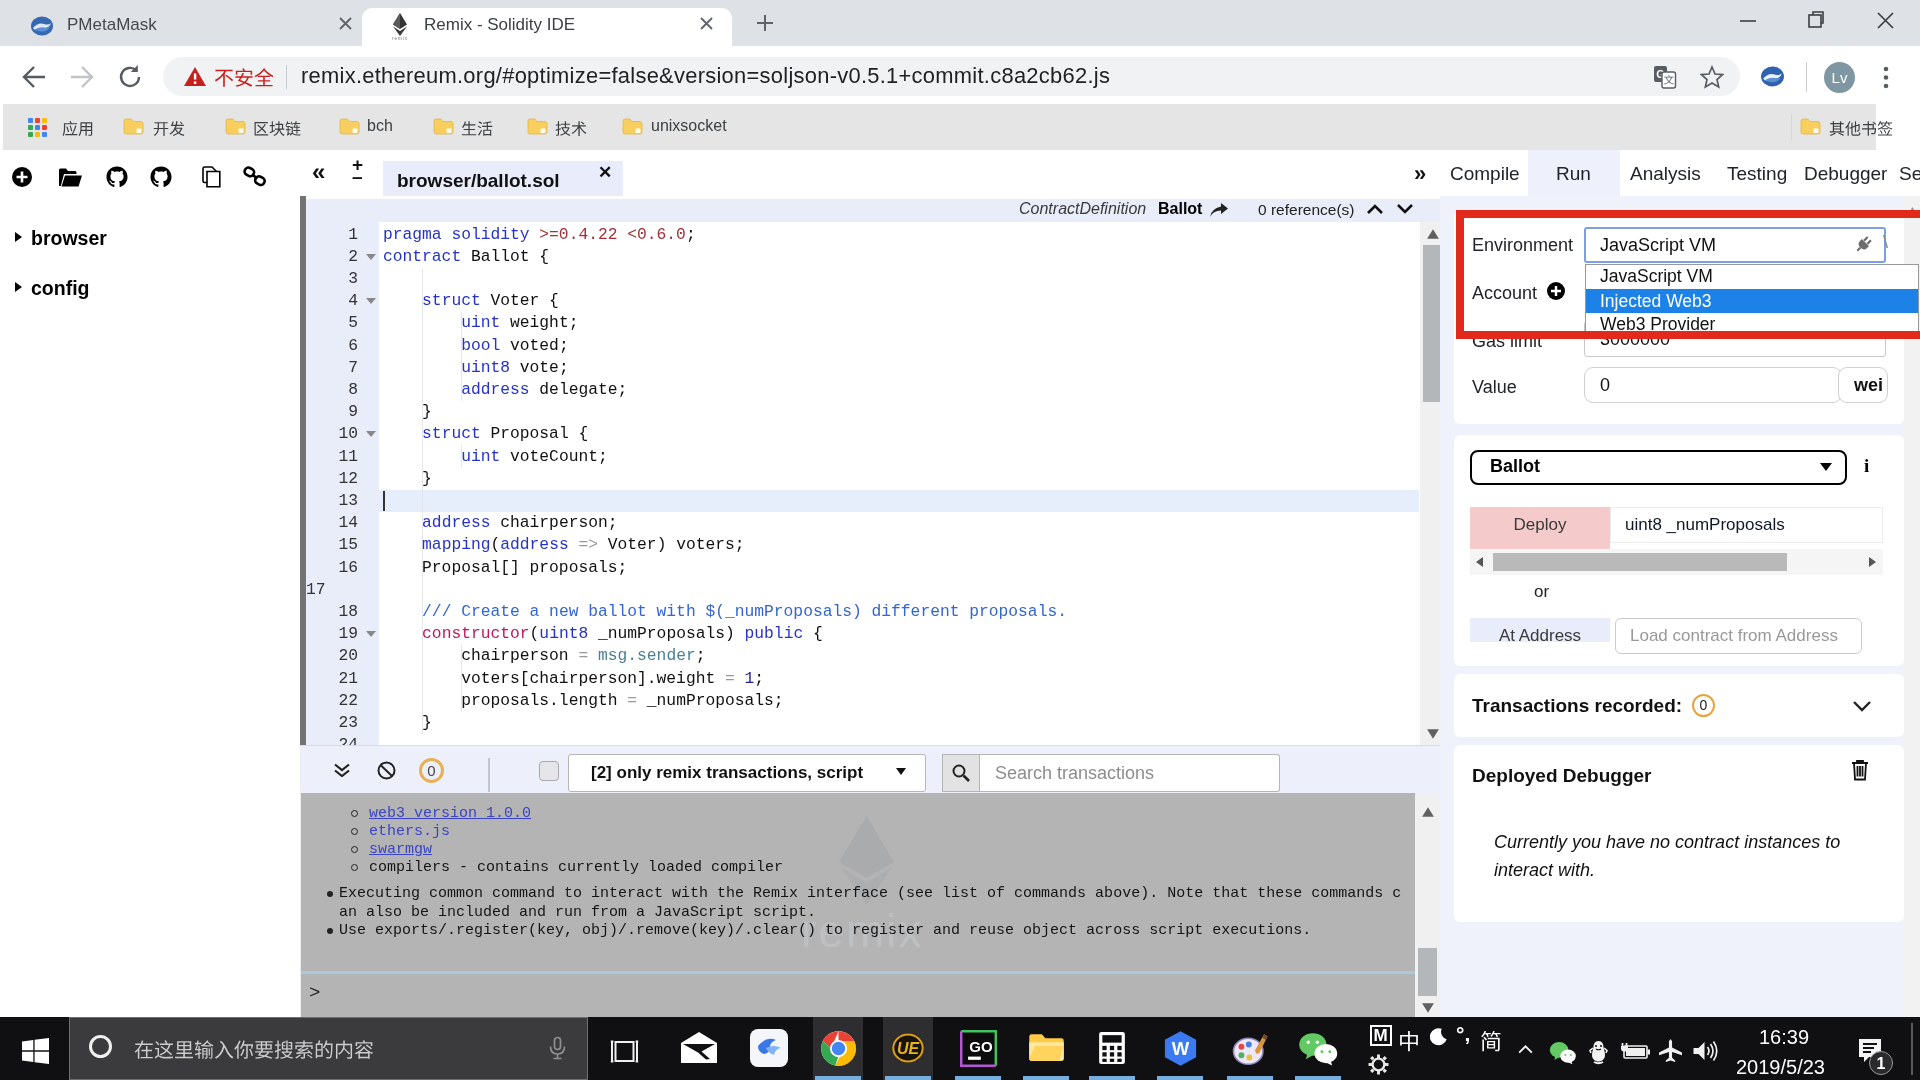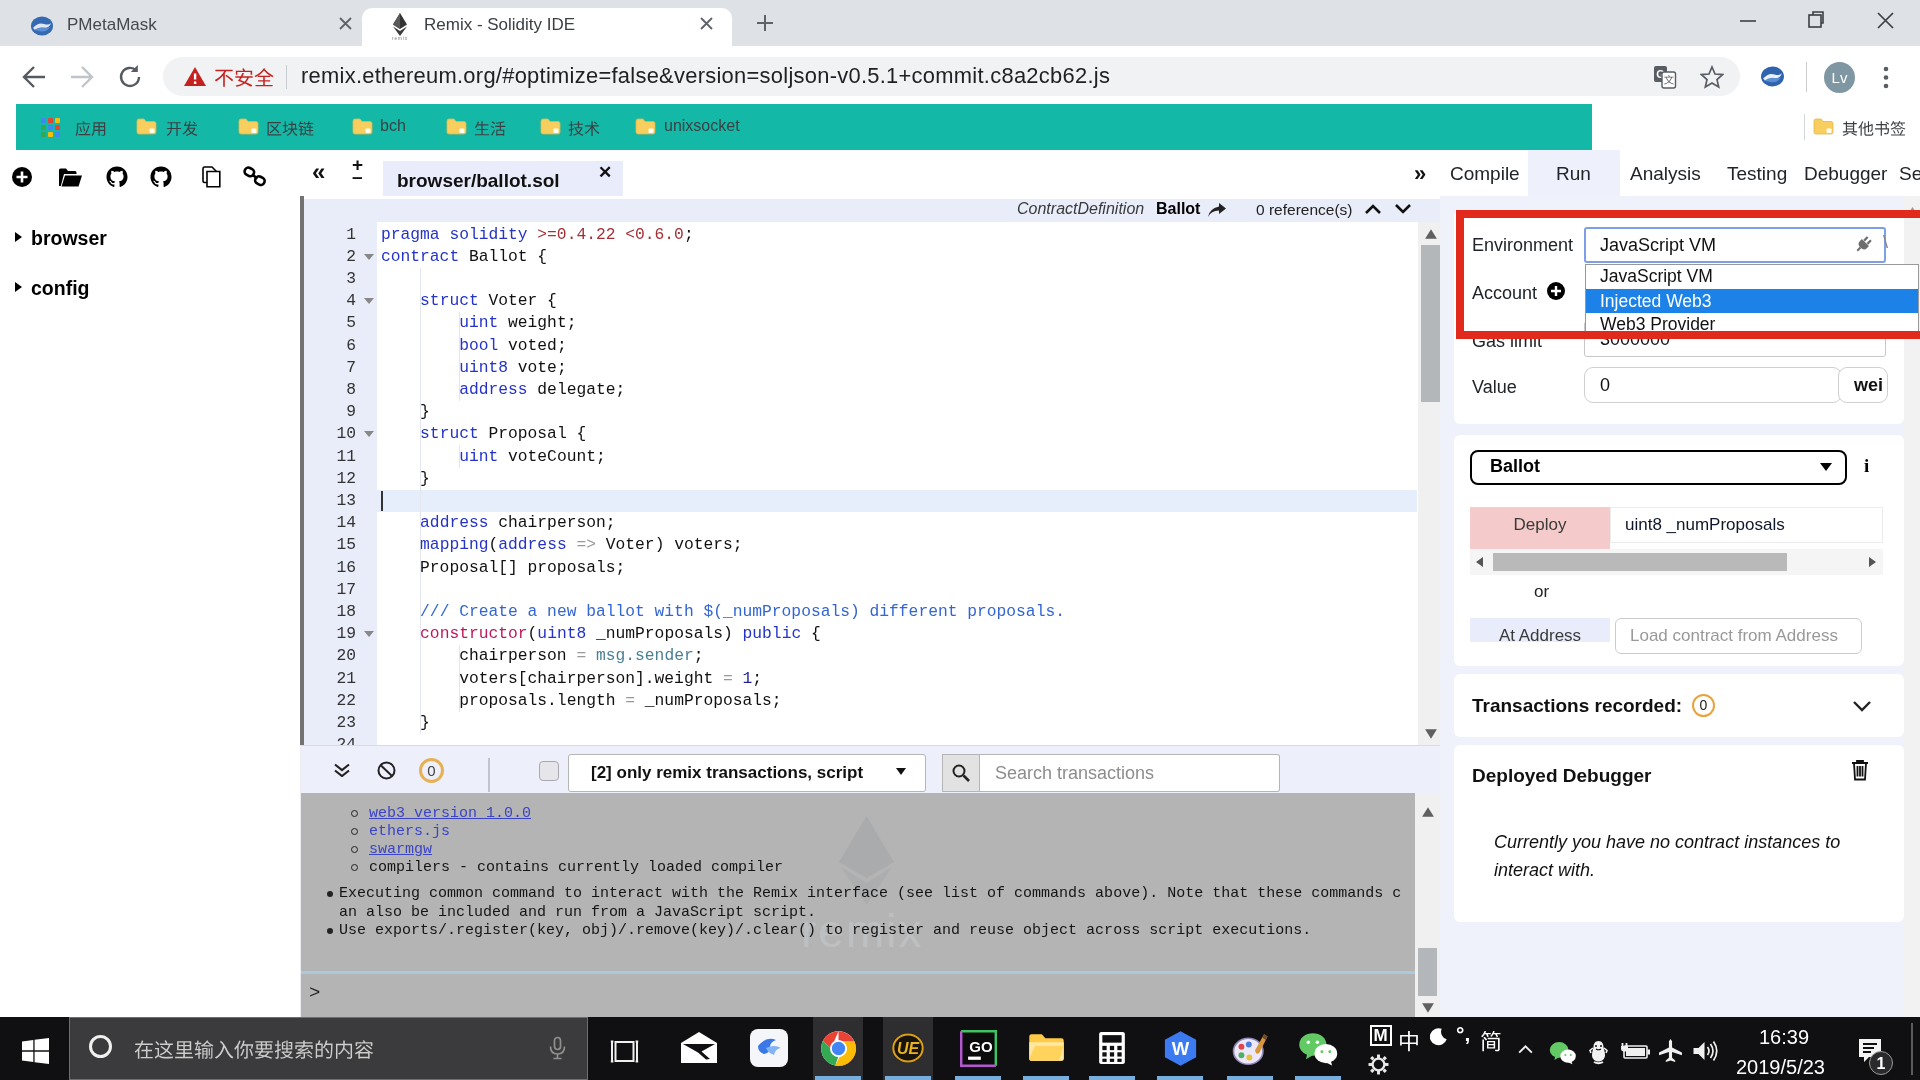--- a/index.html
+++ b/index.html
@@ -85,21 +85,21 @@
       <path d="M4 14 Q10 10 16 12 L20 11 Q16 17 9 15 Z" fill="#5b8fd4"></path>
     </svg>
 <div class="a" style="left:1806px;top:16px;width:1px;height:30px;background:#caccd0"></div>
 <div class="a" style="left:1824px;top:16px;width:31px;height:31px;border-radius:50%;background:#7e97a2;color:#fff;font-size:15px;text-align:center;line-height:31px">Lv</div>
 <svg class="a" style="left:1880px;top:19px" width="12" height="25" viewBox="0 0 12 25">
       <circle cx="6" cy="4" r="2.3" fill="#575d62"></circle>
       <circle cx="6" cy="12.5" r="2.3" fill="#575d62"></circle>
       <circle cx="6" cy="21" r="2.3" fill="#575d62"></circle>
     </svg>
 </div>
-<div class="a" style="left:16px;top:104px;width:1576px;height:46px;background:#14b8a6">
+<div class="a" style="left:3px;top:104px;width:1873px;height:46px;background:#e5e5e5">
 <svg class="a" style="left:25px;top:14px" width="19" height="19" viewBox="0 0 19 19">
       <rect x="0" y="0" width="5" height="5" rx="1" fill="#4285f4"></rect>
       <rect x="7" y="0" width="5" height="5" rx="1" fill="#ea4335"></rect>
       <rect x="14" y="0" width="5" height="5" rx="1" fill="#fbbc04"></rect>
       <rect x="0" y="7" width="5" height="5" rx="1" fill="#34a853"></rect>
       <rect x="7" y="7" width="5" height="5" rx="1" fill="#4285f4"></rect>
       <rect x="14" y="7" width="5" height="5" rx="1" fill="#ea4335"></rect>
       <rect x="0" y="14" width="5" height="5" rx="1" fill="#34a853"></rect>
       <rect x="7" y="14" width="5" height="5" rx="1" fill="#fbbc04"></rect>
       <rect x="14" y="14" width="5" height="5" rx="1" fill="#4285f4"></rect>
@@ -215,21 +215,21 @@
 <div class="a" style="left:1727px;top:13px;font-size:19px;color:#212529">Testing</div>
 <div class="a" style="left:1804px;top:13px;font-size:19px;color:#212529">Debugger</div>
 <div class="a" style="left:1899px;top:13px;font-size:19px;color:#212529">Se</div>
 </div>
 <div class="a" style="left:0;top:196px;width:300px;height:821px;background:#fff">
 <div class="a" style="left:15px;top:36px;width:0;height:0;border-left:7px solid #000;border-top:5px solid transparent;border-bottom:5px solid transparent"></div>
 <div class="a" style="left:31px;top:31px;font-size:19.5px;font-weight:bold;color:#000">browser</div>
 <div class="a" style="left:15px;top:86px;width:0;height:0;border-left:7px solid #000;border-top:5px solid transparent;border-bottom:5px solid transparent"></div>
 <div class="a" style="left:31px;top:81px;font-size:19.5px;font-weight:bold;color:#000">config</div>
 </div>
-<div class="a" style="left:300px;top:196px;width:1140px;height:549px;background:#fff;border-left:4px solid #737373">
+<div class="a" style="left:300px;top:196px;width:1140px;height:549px;background:#fff;border-left:6px solid #737373">
 <div class="a" style="left:0;top:0;width:1140px;height:26px;background:#e9ecf9;border-top:3px solid #fff"></div>
 <div class="a" style="left:713px;top:4px;font-size:16px;font-style:italic;color:#3a3a3a">ContractDefinition</div>
 <div class="a" style="left:852px;top:4px;font-size:16px;font-weight:bold;color:#000">Ballot</div>
 <svg class="a" style="left:903px;top:6px" width="20" height="16" viewBox="0 0 20 16">
       <path d="M12 1 L19 6.5 L12 12 V8.5 Q4 8.5 1 15 Q2 7 12 4.5 Z" fill="#222"></path>
     </svg>
 <div class="a" style="left:952px;top:5px;font-size:15.5px;color:#222">0 reference(s)</div>
 <svg class="a" style="left:1060px;top:7px" width="18" height="12" viewBox="0 0 18 12">
       <path d="M2 10 L9 3 L16 10" stroke="#111" stroke-width="2.6" fill="none"></path>
     </svg>
@@ -269,21 +269,21 @@
 <div class="a mono" style="left:77px;top:249.5px;font-size:16.3px;line-height:22.2px;color:#111;white-space:pre;font-style:normal">&nbsp;&nbsp;&nbsp;&nbsp;&nbsp;&nbsp;&nbsp;&nbsp;<i style="color:#2533c8">uint</i> voteCount;</div>
 <div class="a mono" style="left:0;top:271.7px;width:52px;text-align:right;font-size:16.3px;line-height:22.2px;color:#333">12</div>
 <div class="a mono" style="left:77px;top:271.7px;font-size:16.3px;line-height:22.2px;color:#111;white-space:pre;font-style:normal">&nbsp;&nbsp;&nbsp;&nbsp;}</div>
 <div class="a mono" style="left:0;top:293.9px;width:52px;text-align:right;font-size:16.3px;line-height:22.2px;color:#333">13</div>
 <div class="a mono" style="left:0;top:316.1px;width:52px;text-align:right;font-size:16.3px;line-height:22.2px;color:#333">14</div>
 <div class="a mono" style="left:77px;top:316.1px;font-size:16.3px;line-height:22.2px;color:#111;white-space:pre;font-style:normal">&nbsp;&nbsp;&nbsp;&nbsp;<i style="color:#2533c8">address</i> chairperson;</div>
 <div class="a mono" style="left:0;top:338.3px;width:52px;text-align:right;font-size:16.3px;line-height:22.2px;color:#333">15</div>
 <div class="a mono" style="left:77px;top:338.3px;font-size:16.3px;line-height:22.2px;color:#111;white-space:pre;font-style:normal">&nbsp;&nbsp;&nbsp;&nbsp;<i style="color:#2533c8">mapping</i>(<i style="color:#2533c8">address</i> <i style="color:#999999">=&gt;</i> Voter) voters;</div>
 <div class="a mono" style="left:0;top:360.5px;width:52px;text-align:right;font-size:16.3px;line-height:22.2px;color:#333">16</div>
 <div class="a mono" style="left:77px;top:360.5px;font-size:16.3px;line-height:22.2px;color:#111;white-space:pre;font-style:normal">&nbsp;&nbsp;&nbsp;&nbsp;Proposal[] proposals;</div>
-<div class="a mono" style="left:0;top:382.7px;width:52px;text-align:right;font-size:16.3px;line-height:22.2px;color:#333">17</div>
+<div class="a mono" style="left:0;top:382.7px;width:52px;font-size:16.3px;line-height:22.2px;color:#333">17</div>
 <div class="a mono" style="left:0;top:404.9px;width:52px;text-align:right;font-size:16.3px;line-height:22.2px;color:#333">18</div>
 <div class="a mono" style="left:77px;top:404.9px;font-size:16.3px;line-height:22.2px;color:#111;white-space:pre;font-style:normal">&nbsp;&nbsp;&nbsp;&nbsp;<i style="color:#3366d0">/// Create a new ballot with $(_numProposals) different proposals.</i></div>
 <div class="a mono" style="left:0;top:427.1px;width:52px;text-align:right;font-size:16.3px;line-height:22.2px;color:#333">19</div>
 <div class="a" style="left:60px;top:435.1px;width:0;height:0;border-top:6px solid #888;border-left:5px solid transparent;border-right:5px solid transparent"></div>
 <div class="a mono" style="left:77px;top:427.1px;font-size:16.3px;line-height:22.2px;color:#111;white-space:pre;font-style:normal">&nbsp;&nbsp;&nbsp;&nbsp;<i style="color:#be185d">constructor</i>(<i style="color:#2533c8">uint8</i> _numProposals) <i style="color:#2533c8">public</i> {</div>
 <div class="a mono" style="left:0;top:449.3px;width:52px;text-align:right;font-size:16.3px;line-height:22.2px;color:#333">20</div>
 <div class="a mono" style="left:77px;top:449.3px;font-size:16.3px;line-height:22.2px;color:#111;white-space:pre;font-style:normal">&nbsp;&nbsp;&nbsp;&nbsp;&nbsp;&nbsp;&nbsp;&nbsp;chairperson <i style="color:#999999">=</i> <i style="color:#4a7f94">msg.sender</i>;</div>
 <div class="a mono" style="left:0;top:471.5px;width:52px;text-align:right;font-size:16.3px;line-height:22.2px;color:#333">21</div>
 <div class="a mono" style="left:77px;top:471.5px;font-size:16.3px;line-height:22.2px;color:#111;white-space:pre;font-style:normal">&nbsp;&nbsp;&nbsp;&nbsp;&nbsp;&nbsp;&nbsp;&nbsp;voters[chairperson].weight <i style="color:#999999">=</i> <i style="color:#1d1d9c">1</i>;</div>
 <div class="a mono" style="left:0;top:493.7px;width:52px;text-align:right;font-size:16.3px;line-height:22.2px;color:#333">22</div>

